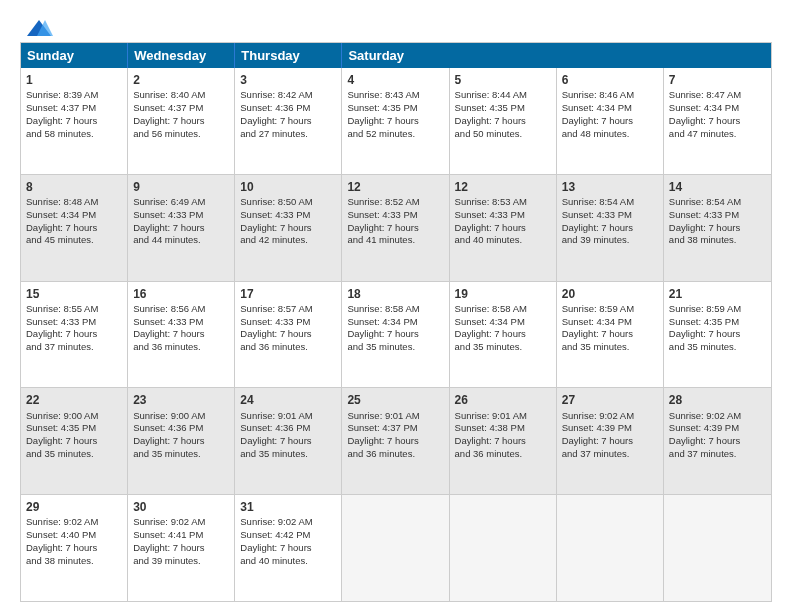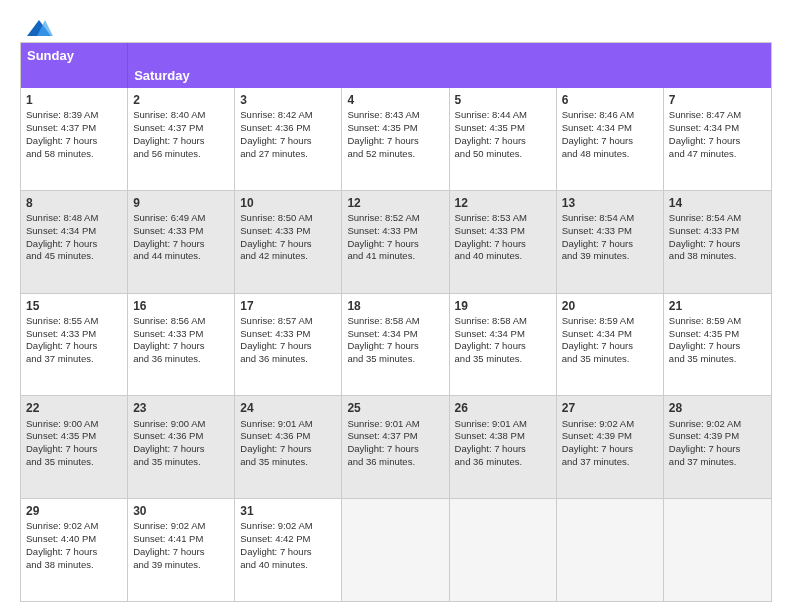--- a/index.html
+++ b/index.html
@@ -63,31 +63,31 @@
     }
     .calendar {
       flex: 1;
       display: flex;
       flex-direction: column;
       border: 1px solid #ccc;
     }
     .cal-header {
       display: grid;
       grid-template-columns: repeat(7, 1fr);
-      background: #8b5cf6;
+      background: #0369a1;
     }
     .cal-header-cell {
       color: #fff;
       font-weight: bold;
       font-size: 13px;
       padding: 5px 6px;
       text-align: left;
       border-right: 1px solid #2a79d4;
     }
-    .cal-header-cell:last-child { border-right: none; margin-top: 20px; }
+    .cal-header-cell:last-child { border-right: none; }
     .cal-body {
       flex: 1;
       display: flex;
       flex-direction: column;
     }
     .cal-row {
       display: grid;
       grid-template-columns: repeat(7, 1fr);
       flex: 1;
       border-top: 1px solid #ccc;
@@ -130,20 +130,22 @@
     </div>
     <div class="title-block">
       <div class="calendar-title"></div>
       <div class="calendar-subtitle"></div>
     </div>
   </div>
 
   <div class="calendar">
     <div class="cal-header">
     <div class="cal-header-cell">Sunday</div>
+        <div class="cal-header-cell">Wednesday</div>
+        <div class="cal-header-cell">Thursday</div>
         <div class="cal-header-cell">Saturday</div>
       </div>
     <div class="cal-body">
     <div class="cal-row">
           <div class="cal-cell">
             <span class="day-num">1</span>
             <div>Sunrise: 8:39 AM</div>
             <div>Sunset: 4:37 PM</div>
             <div>Daylight: 7 hours</div>
             <div>and 58 minutes.</div>

